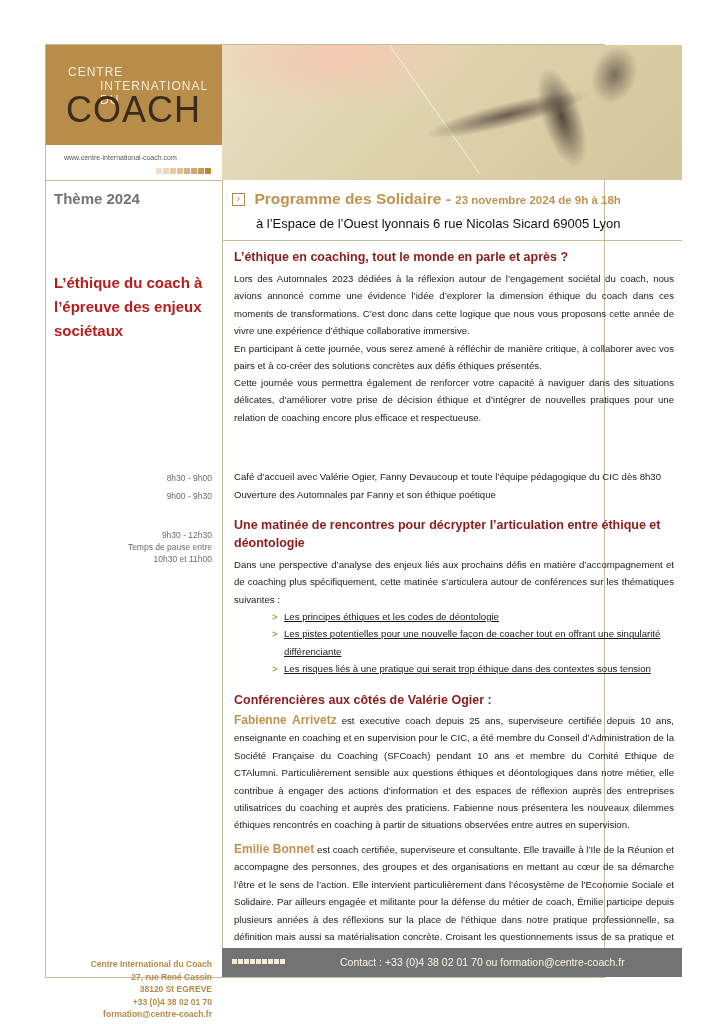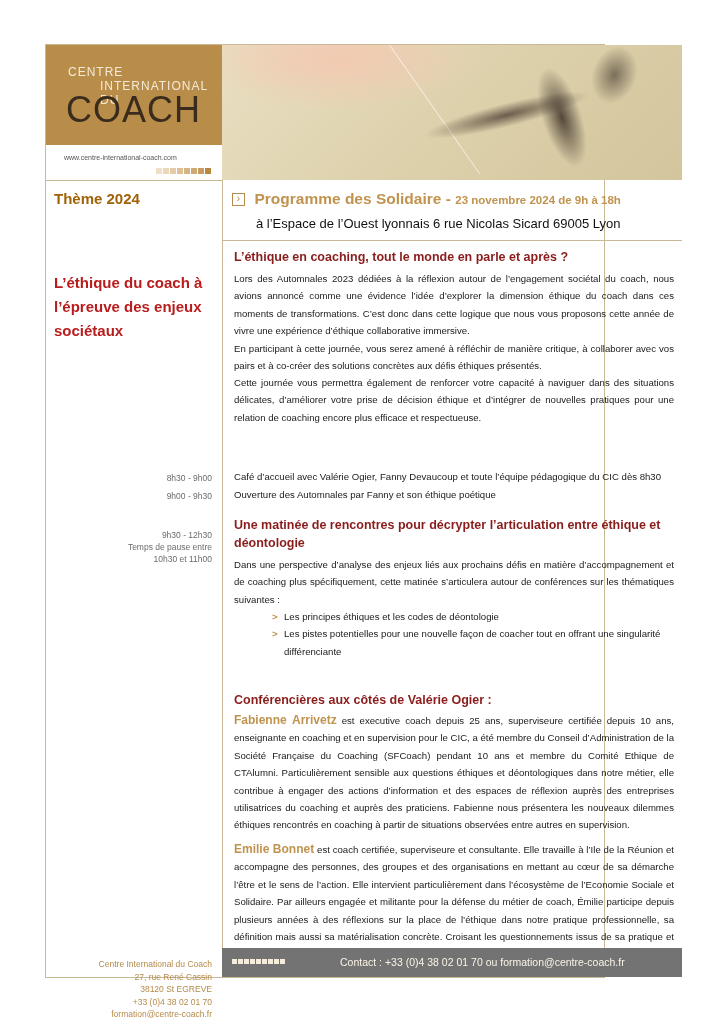--- a/index.html
+++ b/index.html
@@ -15,37 +15,37 @@
   .squares span { width: 6px; height: 6px; display: block; }
   .hero { position: absolute; left: 176px; top: 0; width: 460px; height: 135px;
           background: radial-gradient(ellipse at 25% 10%, #f3c9b2 0%, rgba(243,201,178,0) 30%),
                       linear-gradient(135deg, #e9dfc2 0%, #ddd1ac 50%, #d3c59c 100%); overflow: hidden; }
   .bird-wing1 { position: absolute; left: 200px; top: 58px; width: 170px; height: 24px; background: radial-gradient(ellipse, rgba(70,55,45,0.75), rgba(70,55,45,0) 70%); transform: rotate(-14deg); }
   .bird-body { position: absolute; left: 320px; top: 20px; width: 40px; height: 105px; background: radial-gradient(ellipse, rgba(60,48,40,0.85), rgba(60,48,40,0) 70%); transform: rotate(-18deg); }
   .bird-wing2 { position: absolute; left: 370px; top: 0px; width: 45px; height: 60px; background: radial-gradient(ellipse, rgba(60,48,40,0.6), rgba(60,48,40,0) 70%); transform: rotate(20deg); }
   .light-streak { position: absolute; left: 160px; top: -10px; width: 1px; height: 170px; background: rgba(255,255,255,0.6); transform: rotate(-35deg); transform-origin: top; }
 
   .sidebar { position: absolute; left: 0; top: 135px; width: 176px; height: 797px; border-right: 1px solid #c9b994; }
-  .theme-title { position: absolute; left: 8px; top: 10px; font-size: 15px; font-weight: bold; color: #a16207; }
+  .theme-title { position: absolute; left: 8px; top: 10px; font-size: 15px; font-weight: bold; color: #737373; }
   .theme-sub { position: absolute; left: 8px; top: 52px; font-size: 15px; font-weight: bold; color: #b91c1c; line-height: 24px; width: 165px; margin-top: 39px; }
   .time { position: absolute; right: 10px; font-size: 8.5px; color: #6b6b6b; text-align: right; line-height: 12px; }
-  .address { position: absolute; right: 10px; top: 778px; font-size: 8.5px; color: #b58a4a; text-align: right; line-height: 12.5px; font-weight: normal; }
+  .address { position: absolute; right: 10px; top: 778px; font-size: 8.5px; color: #b58a4a; text-align: right; line-height: 12.5px; font-weight: bold; }
 
   .main { position: absolute; left: 176px; top: 135px; width: 460px; }
   .prog-head { position: absolute; left: 10px; top: 10px; white-space: nowrap; }
   .chev-box { display: inline-block; width: 11px; height: 11px; border: 1px solid #b58a4a; color: #b58a4a; font-size: 10px; line-height: 10px; text-align: center; vertical-align: 2px; margin-right: 5px; }
   .prog-title { font-size: 15.5px; font-weight: bold; color: #c0934f; }
   .prog-date { font-size: 11.5px; font-weight: bold; color: #c0934f; }
   .venue { position: absolute; left: 34px; top: 36px; font-size: 13px; color: #111; }
   .divider { position: absolute; left: 0; top: 60px; width: 460px; height: 1px; background: #c9b994; }
   .section-h { position: absolute; left: 12px; font-size: 12.5px; font-weight: bold; color: #8b1c1c; }
   .body-p { position: absolute; left: 12px; width: 440px; font-size: 9.6px; color: #1a1a1a; line-height: 17.4px; text-align: justify; }
   .prog-line { position: absolute; left: 12px; font-size: 9.6px; color: #1a1a1a; white-space: nowrap; }
   .bullets { position: absolute; left: 50px; width: 405px; font-size: 9.6px; color: #1a1a1a; line-height: 17.4px; margin: 0; padding: 0; list-style: none; }
-  .bullets li { position: relative; padding-left: 12px; }
+  .bullets li { position: relative; padding-left: 12px; text-decoration: underline; }
   .bullets li::before { content: ">"; position: absolute; left: 0; color: #c0934f; font-weight: bold; }
   .speaker { color: #c0934f; font-weight: bold; font-size: 12px; }
   .footer-bar { position: absolute; left: 176px; top: 903px; width: 460px; height: 29px; background: #737373; }
   .footer-squares { position: absolute; left: 10px; top: 11px; display: flex; gap: 1px; }
   .footer-squares span { width: 5px; height: 5px; background: #f5ecdc; display: block; }
   .footer-contact { position: absolute; left: 118px; top: 8px; font-size: 10.5px; color: #fbf4e6; }
 </style>
 </head>
 <body>
 
@@ -112,20 +112,21 @@
     <div class="body-p" style="top:194px">Cette journée vous permettra également de renforcer votre capacité à naviguer dans des situations délicates, d’améliorer votre prise de décision éthique et d’intégrer de nouvelles pratiques pour une relation de coaching encore plus efficace et respectueuse.</div>
 
     <div class="prog-line" style="top:291px">Café d’accueil avec Valérie Ogier, Fanny Devaucoup et toute l’équipe pédagogique du CIC dès 8h30</div>
     <div class="prog-line" style="top:309px">Ouverture des Automnales par Fanny et son éthique poétique</div>
 
     <div class="section-h" style="top:336px; width:440px; line-height:18px;">Une matinée de rencontres pour décrypter l’articulation entre éthique et déontologie</div>
     <div class="body-p" style="top:376px">Dans une perspective d’analyse des enjeux liés aux prochains défis en matière d’accompagnement et de coaching plus spécifiquement, cette matinée s’articulera autour de conférences sur les thématiques suivantes :</div>
     <ul class="bullets" style="top:428px">
       <li>Les principes éthiques et les codes de déontologie</li>
       <li>Les pistes potentielles pour une nouvelle façon de coacher tout en offrant une singularité différenciante</li>
+      <li>Les risques liés à une pratique qui serait trop éthique dans des contextes sous tension</li>
     </ul>
 
     <div class="section-h" style="top:513px">Conférencières aux côtés de Valérie Ogier :</div>
     <div class="body-p" style="top:532px"><span class="speaker">Fabienne Arrivetz</span><span> est executive coach depuis 25 ans, superviseure certifiée depuis 10 ans, enseignante en coaching et en supervision pour le CIC, a été membre du Conseil d’Administration de la Société Française du Coaching (SFCoach) pendant 10 ans et membre du Comité Ethique de CTAlumni. Particulièrement sensible aux questions éthiques et déontologiques dans notre métier, elle contribue à engager des actions d’information et des espaces de réflexion auprès des entreprises utilisatrices du coaching et auprès des praticiens. Fabienne nous présentera les nouveaux dilemmes éthiques rencontrés en coaching à partir de situations observées entre autres en supervision.</span></div>
     <div class="body-p" style="top:661px"><span class="speaker">Emilie Bonnet</span><span> est coach certifiée, superviseure et consultante. Elle travaille à l’Ile de la Réunion et accompagne des personnes, des groupes et des organisations en mettant au cœur de sa démarche l’être et le sens de l’action. Elle intervient particulièrement dans l’écosystème de l’Economie Sociale et Solidaire. Par ailleurs engagée et militante pour la défense du métier de coach, Émilie participe depuis plusieurs années à des réflexions sur la place de l’éthique dans notre pratique professionnelle, sa définition mais aussi sa matérialisation concrète. Croisant les questionnements issus de sa pratique et ceux rencontrés chez ses clients, Emilie nous partagera ses réflexions pour cheminer vers une éthique en action, ou comment se fabriquer sa boussole éthique.</span></div>
   </div>
 
   <div class="footer-bar" style="top:903px">
     <div class="footer-squares">
       <span></span>

